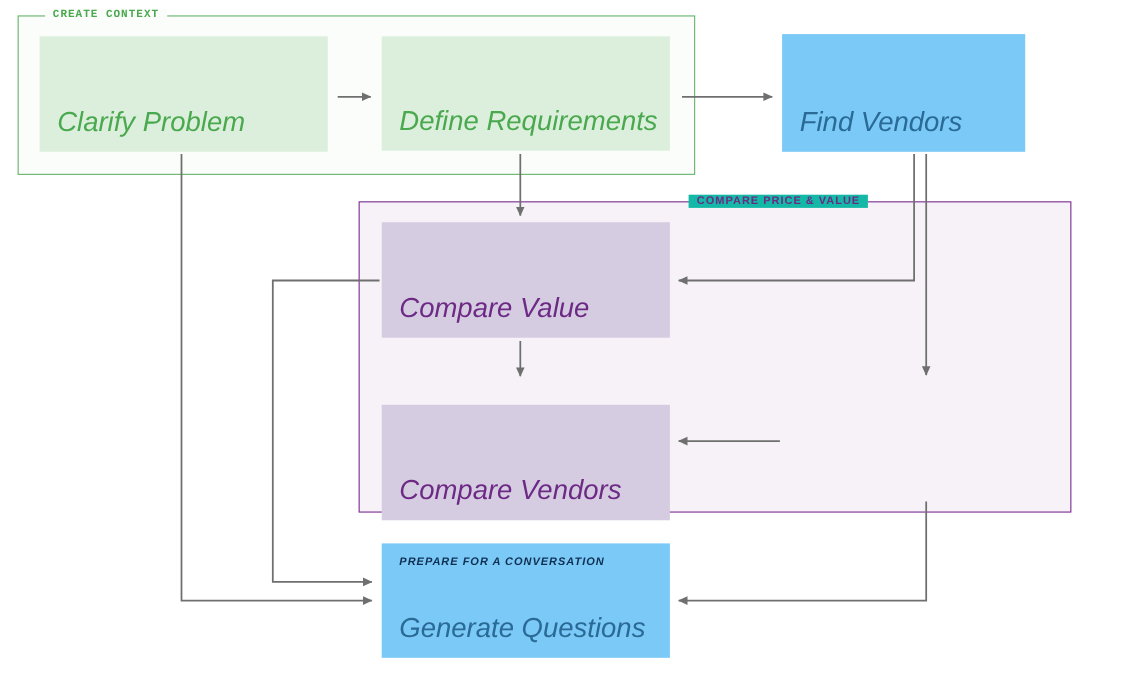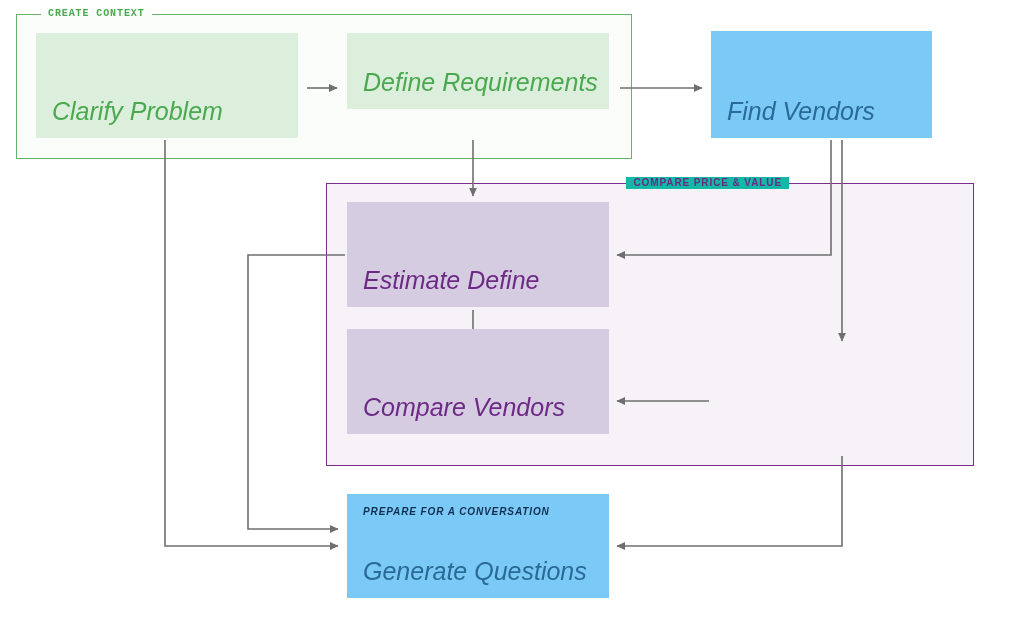--- a/index.html
+++ b/index.html
@@ -64,33 +64,33 @@
     font-size:10px;
     font-weight:bold;
     letter-spacing:0.9px;
     white-space:nowrap;
   }
 
   #node-clarify-problem{left:36px;top:33px;width:262px;height:105px;
     background:#dcefdc;}
   #node-clarify-problem .node-title{color:#4aa94f;}
 
-  #node-define-requirements{left:347px;top:33px;width:262px;height:76px;
+  #node-define-requirements{left:347px;top:33px;width:262px;height:104px;
     background:#dcefdc;}
   #node-define-requirements .node-title{color:#4aa94f;}
 
   #node-find-vendors{left:711px;top:31px;width:221px;height:107px;
     background:#7bc9f7;}
   #node-find-vendors .node-title{color:#2a6a96;}
 
   #node-estimate-value{left:347px;top:202px;width:262px;height:105px;
     background:#d6cce1;}
   #node-estimate-value .node-title{color:#6c2a85;}
 
-  #node-compare-vendors{left:347px;top:329px;width:262px;height:105px;
+  #node-compare-vendors{left:347px;top:368px;width:262px;height:105px;
     background:#d6cce1;}
   #node-compare-vendors .node-title{color:#6c2a85;}
 
   #node-understand-pricing{left:711px;top:347px;width:262px;height:107px;
     background:#622d84;}
   #node-understand-pricing .node-title{color:#ffffff;}
 
   #node-generate-questions{left:347px;top:494px;width:262px;height:104px;
     background:#7bc9f7;}
   #node-generate-questions .node-title{color:#2a6a96;}
@@ -149,21 +149,21 @@
 
   <div class="node" id="node-define-requirements">
     <span class="node-title">Define Requirements</span>
   </div>
 
   <div class="node" id="node-find-vendors">
     <span class="node-title">Find Vendors</span>
   </div>
 
   <div class="node" id="node-estimate-value">
-    <span class="node-title">Estimate Define</span>
+    <span class="node-title">Compare Value</span>
   </div>
 
   <div class="node" id="node-compare-vendors">
     <span class="node-title">Compare Vendors</span>
   </div>
 
 
   <div class="node" id="node-generate-questions">
     <span class="node-kicker">PREPARE FOR A CONVERSATION</span>
     <span class="node-title">Generate Questions</span>

